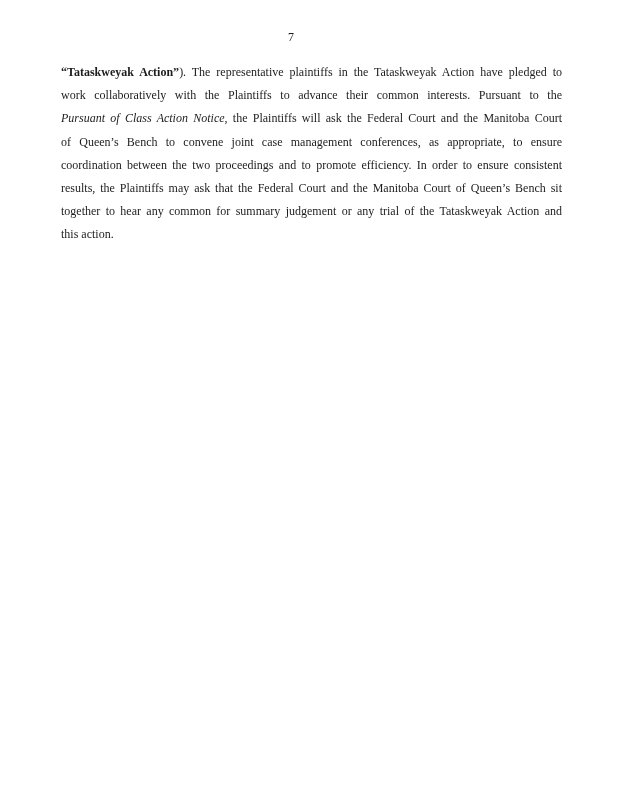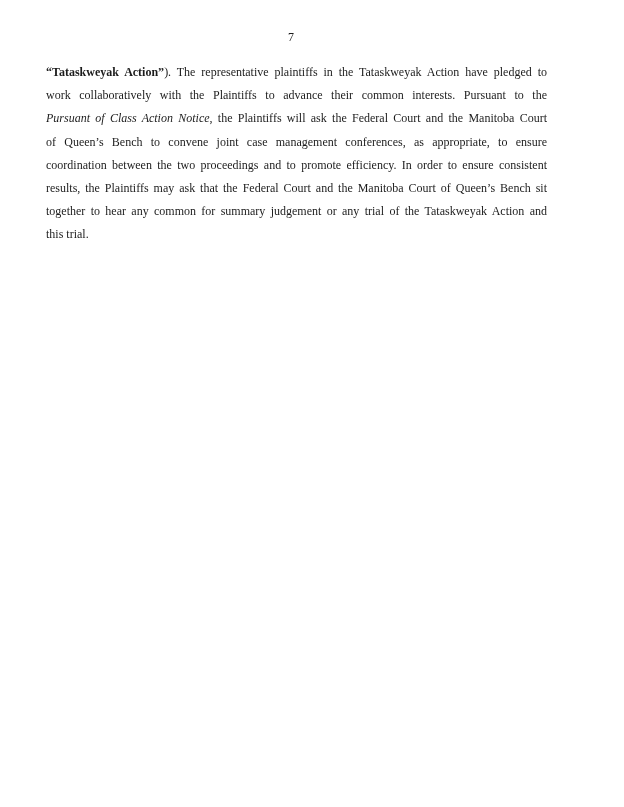--- a/index.html
+++ b/index.html
@@ -21,21 +21,21 @@
     top: 30px;
     left: 0;
     width: 582px;
     text-align: center;
     font-size: 12px;
     line-height: 14px;
   }
   .paragraph {
     position: absolute;
     top: 61px;
-    left: 46px;
+    left: 61px;
     width: 501px;
     font-size: 12px;
     line-height: 23.2px;
   }
   .line {
     height: 23.2px;
     overflow: hidden;
   }
   .line-justify {
     text-align: justify;
@@ -54,15 +54,15 @@
 <div class="page">
   <div class="page-number">7</div>
   <div class="paragraph" id="paragraph">
       <div class="line line-justify"><span class="seg-bold">“Tataskweyak Action”</span><span class="seg-regular">). The representative plaintiffs in the Tataskweyak Action have pledged to</span></div>
       <div class="line line-justify"><span class="seg-regular">work collaboratively with the Plaintiffs to advance their common interests. Pursuant to the</span></div>
       <div class="line line-justify"><span class="seg-italic">Pursuant of Class Action Notice</span><span class="seg-regular">, the Plaintiffs will ask the Federal Court and the Manitoba Court</span></div>
       <div class="line line-justify"><span class="seg-regular">of Queen’s Bench to convene joint case management conferences, as appropriate, to ensure</span></div>
       <div class="line line-justify"><span class="seg-regular">coordination between the two proceedings and to promote efficiency. In order to ensure consistent</span></div>
       <div class="line line-justify"><span class="seg-regular">results, the Plaintiffs may ask that the Federal Court and the Manitoba Court of Queen’s Bench sit</span></div>
       <div class="line line-justify"><span class="seg-regular">together to hear any common for summary judgement or any trial of the Tataskweyak Action and</span></div>
-      <div class="line line-plain"><span class="seg-regular">this trial.</span></div>
+      <div class="line line-plain"><span class="seg-regular">this action.</span></div>
     </div>
 </div>
 
 </body></html>

